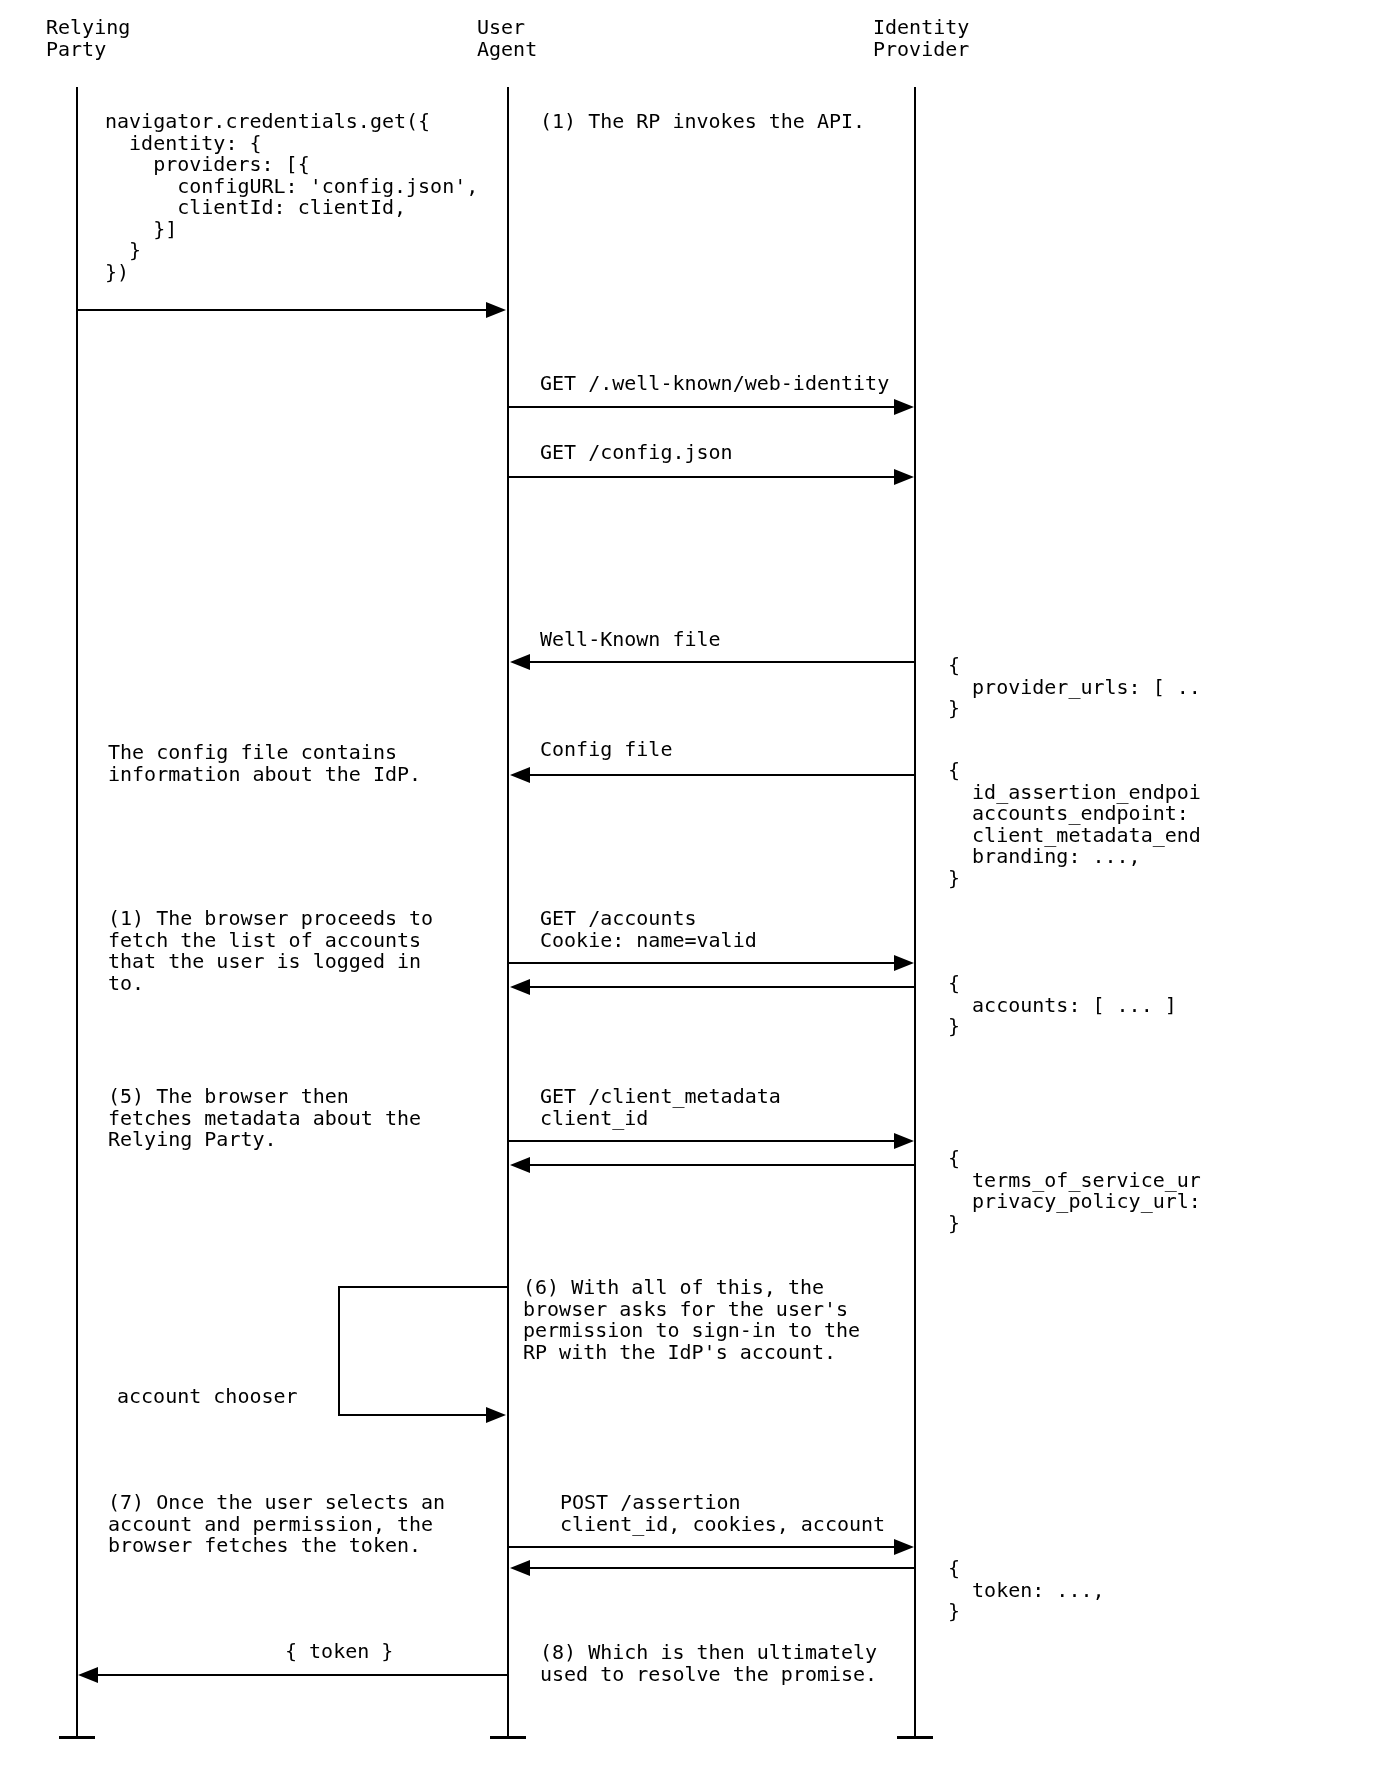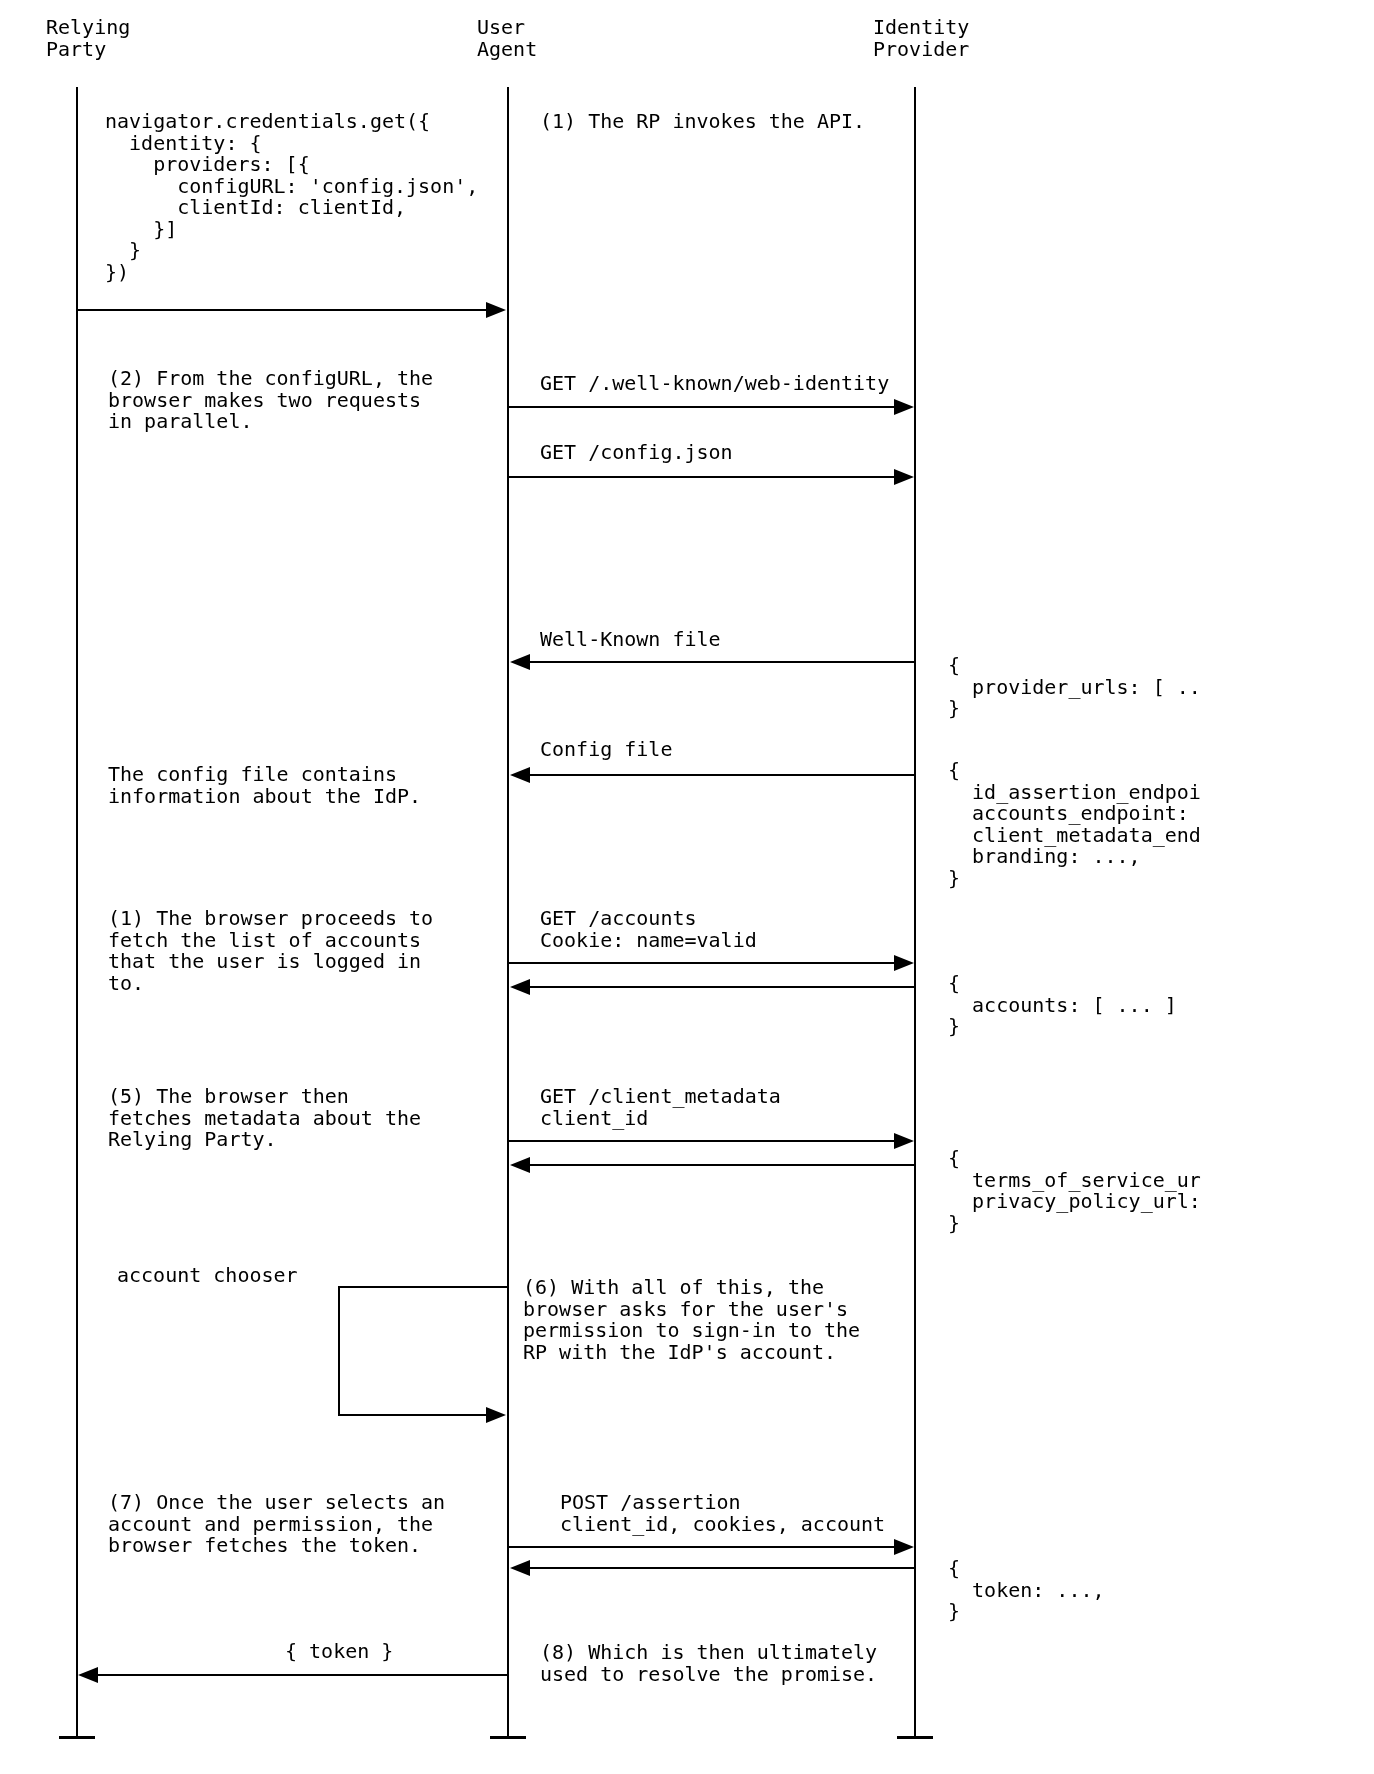--- a/index.html
+++ b/index.html
@@ -56,39 +56,36 @@
     providers: [{
       configURL: 'config.json',
       clientId: clientId,
     }]
   }
 })</div>
   <div class="txt" style="left:540px; top:111px;">(1) The RP invokes the API.</div>
   <div class="hline" style="left:78px; top:309px; width:408px;"></div>
   <div class="head-r" style="left:486px; top:302px;"></div>
 
-  <div class="txt" style="left:108px; top:368px;">(2) From the configURL, the
-browser makes two requests
-in parallel.</div>
   <div class="txt" style="left:540px; top:373px;">GET /.well-known/web-identity</div>
   <div class="hline" style="left:509px; top:406px; width:385px;"></div>
   <div class="head-r" style="left:894px; top:399px;"></div>
   <div class="txt" style="left:540px; top:442px;">GET /config.json</div>
   <div class="hline" style="left:509px; top:476px; width:385px;"></div>
   <div class="head-r" style="left:894px; top:469px;"></div>
 
 
   <div class="txt" style="left:540px; top:629px;">Well-Known file</div>
   <div class="head-l" style="left:510px; top:654px;"></div>
   <div class="hline" style="left:530px; top:661px; width:384px;"></div>
   <div class="txt" style="left:948px; top:655px;">{
   provider_urls: [ ... ]
 }</div>
 
-  <div class="txt" style="left:108px; top:764px;">The config file contains
+  <div class="txt" style="left:108px; top:742px;">The config file contains
 information about the IdP.</div>
   <div class="txt" style="left:540px; top:739px;">Config file</div>
   <div class="head-l" style="left:510px; top:767px;"></div>
   <div class="hline" style="left:530px; top:774px; width:384px;"></div>
   <div class="txt" style="left:948px; top:760px;">{
   id_assertion_endpoint: ...,
   accounts_endpoint: /accounts,
   client_metadata_endpoint: ...,
   branding: ...,
 }</div>
@@ -118,21 +115,21 @@
   <div class="hline" style="left:530px; top:1164px; width:384px;"></div>
   <div class="txt" style="left:948px; top:1148px;">{
   terms_of_service_url: ...,
   privacy_policy_url: ...,
 }</div>
 
   <div class="hline" style="left:338px; top:1286px; width:170px;"></div>
   <div class="vline" style="left:338px; top:1286px; height:130px;"></div>
   <div class="hline" style="left:338px; top:1414px; width:148px;"></div>
   <div class="head-r" style="left:486px; top:1407px;"></div>
-  <div class="txt" style="left:117px; top:1265px;">account chooser</div>
+  <div class="txt" style="left:117px; top:1386px;">account chooser</div>
   <div class="txt" style="left:523px; top:1277px;">(6) With all of this, the
 browser asks for the user's
 permission to sign-in to the
 RP with the IdP's account.</div>
 
   <div class="txt" style="left:108px; top:1492px;">(7) Once the user selects an
 account and permission, the
 browser fetches the token.</div>
   <div class="txt" style="left:560px; top:1492px;">POST /assertion
 client_id, cookies, account</div>

